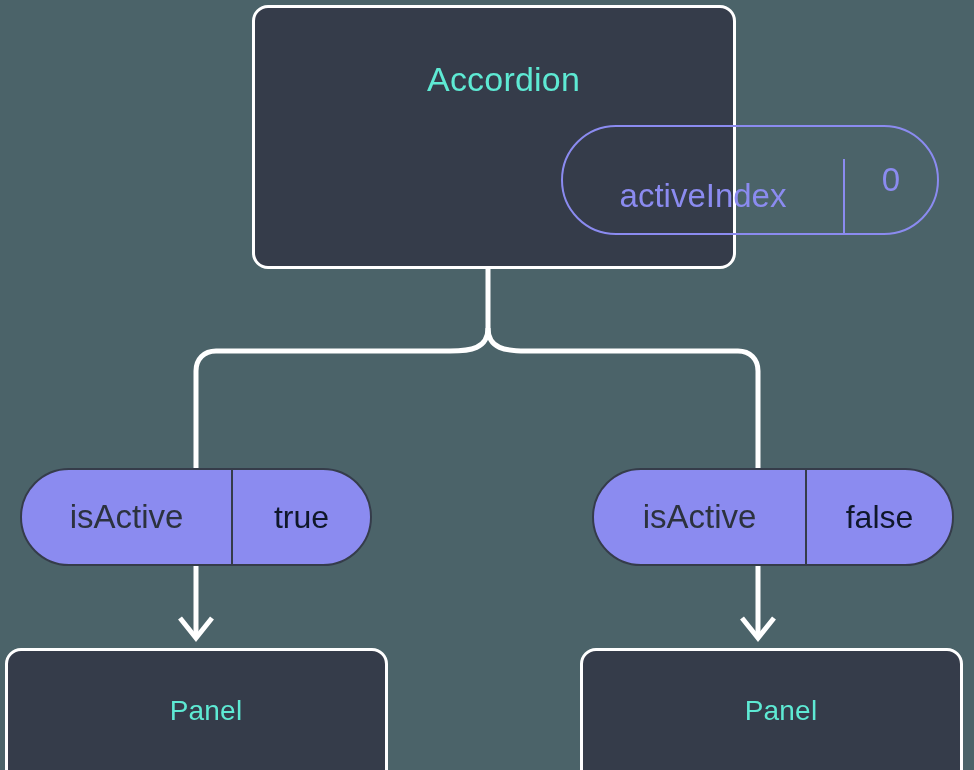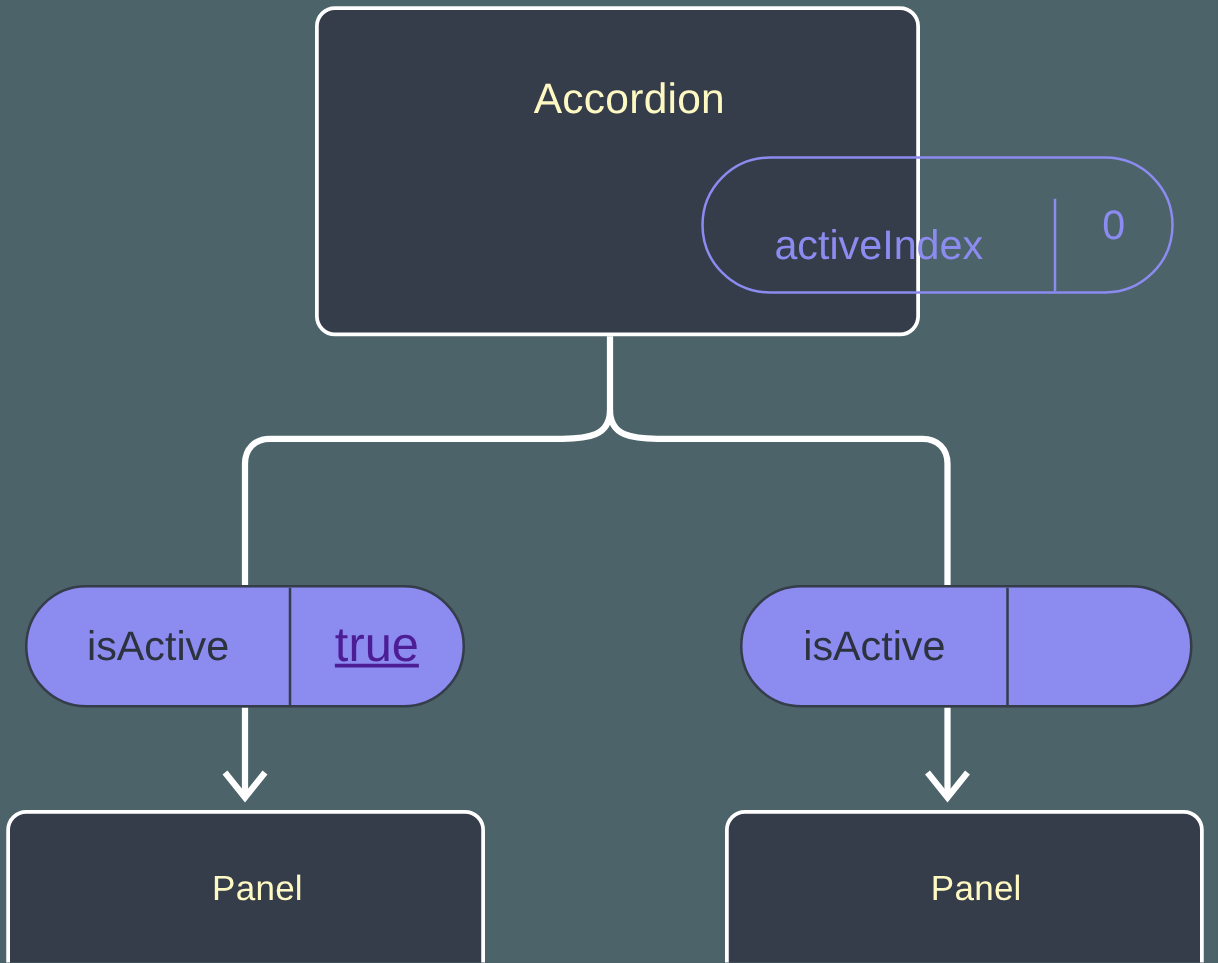--- a/index.html
+++ b/index.html
@@ -37,21 +37,21 @@
     box-sizing: border-box;
     background: #353c4a;
     border: 3px solid #ffffff;
     border-radius: 16px;
   }
   .node-title {
     position: absolute;
     left: 0;
     right: 0;
     text-align: center;
-    color: #fef9c3;
+    color: #5eead4;
     font-size: 34px;
     font-weight: 400;
     letter-spacing: 0.2px;
     white-space: nowrap;
     padding-left: 19px;
   }
 
   #accordion-box {
     left: 252px;
     top: 5px;
@@ -126,24 +126,23 @@
     border: 2px solid #353c4a;
     height: 98px;
   }
   .state-pill.filled .pill-key {
     border-right: 2px solid #353c4a;
     color: #2c323e;
     font-size: 33px;
     text-align: right;
   }
   .state-pill.filled .pill-val {
-    color: #4c1d95;
-    font-size: 39px;
+    color: #0f172a;
+    font-size: 32px;
     flex: 1 1 auto;
-    text-decoration: underline;
   }
 
   #isactive-true-pill {
     left: 20px;
     top: 468px;
     width: 352px;
   }
   #isactive-true-pill .pill-key { flex: 0 0 211px; }
 
   #isactive-false-pill {
@@ -192,20 +191,21 @@
     </div>
   </div>
 
   <div id="isactive-true-pill" class="state-pill filled">
     <div class="pill-key">isActive</div>
     <div class="pill-val">true</div>
   </div>
 
   <div id="isactive-false-pill" class="state-pill filled">
     <div class="pill-key">isActive</div>
+    <div class="pill-val">false</div>
   </div>
 
   <div id="panel-left-box" class="node-box">
     <div class="node-title">Panel</div>
   </div>
 
   <div id="panel-right-box" class="node-box">
     <div class="node-title">Panel</div>
   </div>
 

